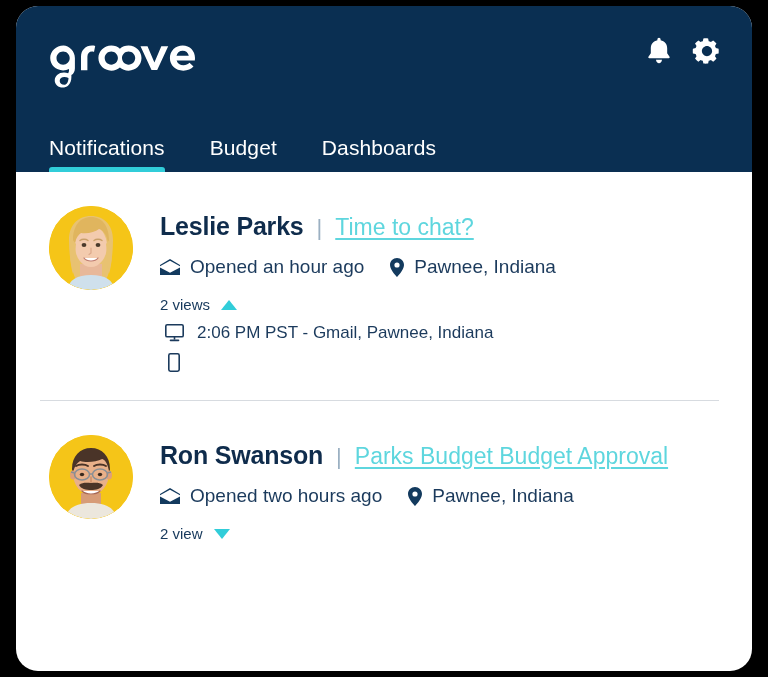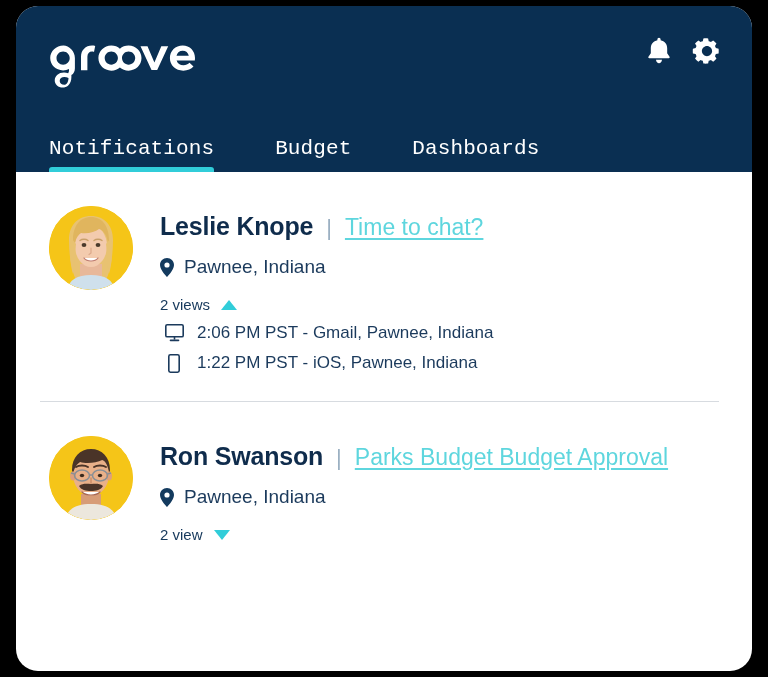--- a/index.html
+++ b/index.html
@@ -49,22 +49,21 @@
     gap: 20px;
   }
   .header-icons svg { display: block; fill: #ffffff; }
 
   .tabs {
     position: absolute;
     left: 33px;
     bottom: 0;
     display: flex;
     align-items: flex-end;
-    gap: 16px;
-    font-family: Liberation Mono, monospace;
+    gap: 0px;
   }
   .tab {
     color: #ffffff;
     font-size: 21px;
     letter-spacing: 0.1px;
     padding: 0 0 12px 0;
     margin-right: 45px;
     position: relative;
     cursor: pointer;
     white-space: nowrap;
@@ -274,26 +273,35 @@
             <path d="M42 42v5l-2 1.5" stroke="#dca98a" stroke-width="1.2" fill="none" stroke-linecap="round"></path>
 
             <path d="M35 52c3 4 11 4 14 0z" fill="#ffffff"></path>
             <path d="M35 52c3 4 11 4 14 0" stroke="#bd7b70" stroke-width="1.2" fill="none" stroke-linecap="round"></path>
           </g>
         </svg>
       </div>
 
       <div class="notif-body">
         <div class="title-row">
-          <span class="person-name">Leslie Knope</span>
+          <span class="person-name">Leslie Parks</span>
           <span class="pipe">|</span>
           <span class="subject-link">Time to chat?</span>
         </div>
 
         <div class="meta-row">
+          <div class="meta-item">
+            <span>
+              <svg width="20" height="16" viewBox="0 0 20 16" xmlns="http://www.w3.org/2000/svg">
+                <path d="M10 0 0 6v1.2l10-5.4 10 5.4V6z"></path>
+                <path d="M0 8.4V16h20V8.4l-10 5.4z"></path>
+              </svg>
+            </span>
+            <span>Opened an hour ago</span>
+          </div>
           <div class="meta-item">
             <span>
               <svg width="14" height="19" viewBox="0 0 14 19" xmlns="http://www.w3.org/2000/svg">
                 <path d="M7 0C3.1 0 0 3.1 0 7c0 5.2 7 12 7 12s7-6.8 7-12c0-3.9-3.1-7-7-7zm0 9.6A2.6 2.6 0 1 1 7 4.4a2.6 2.6 0 0 1 0 5.2z"></path>
               </svg>
             </span>
             <span>Pawnee, Indiana</span>
           </div>
         </div>
 
@@ -316,21 +324,20 @@
               </svg>
             </span>
             <span class="view-text">2:06 PM PST - Gmail, Pawnee, Indiana</span>
           </div>
           <div class="view-item">
             <span class="vicon">
               <svg width="12" height="19" viewBox="0 0 12 19" xmlns="http://www.w3.org/2000/svg" fill="none" stroke="#1b3a5c" stroke-width="1.6">
                 <rect x="0.8" y="0.8" width="10.4" height="17.4" rx="1.6"></rect>
               </svg>
             </span>
-            <span class="view-text">1:22 PM PST - iOS, Pawnee, Indiana</span>
           </div>
         </div>
       </div>
     </div>
 
     <div class="divider"></div>
 
     <div class="notif">
       <div class="avatar">
         <svg width="84" height="84" viewBox="0 0 84 84" xmlns="http://www.w3.org/2000/svg" aria-label="Ron Swanson avatar">
@@ -380,20 +387,29 @@
       <div class="notif-body">
         <div class="title-row">
           <span class="person-name">Ron Swanson</span>
           <span class="pipe">|</span>
           <span class="subject-link">Parks Budget Budget Approval</span>
         </div>
 
         <div class="meta-row">
           <div class="meta-item">
             <span>
+              <svg width="20" height="16" viewBox="0 0 20 16" xmlns="http://www.w3.org/2000/svg">
+                <path d="M10 0 0 6v1.2l10-5.4 10 5.4V6z"></path>
+                <path d="M0 8.4V16h20V8.4l-10 5.4z"></path>
+              </svg>
+            </span>
+            <span>Opened two hours ago</span>
+          </div>
+          <div class="meta-item">
+            <span>
               <svg width="14" height="19" viewBox="0 0 14 19" xmlns="http://www.w3.org/2000/svg">
                 <path d="M7 0C3.1 0 0 3.1 0 7c0 5.2 7 12 7 12s7-6.8 7-12c0-3.9-3.1-7-7-7zm0 9.6A2.6 2.6 0 1 1 7 4.4a2.6 2.6 0 0 1 0 5.2z"></path>
               </svg>
             </span>
             <span>Pawnee, Indiana</span>
           </div>
         </div>
 
         <div class="views-row">
           <span>2 view</span>

